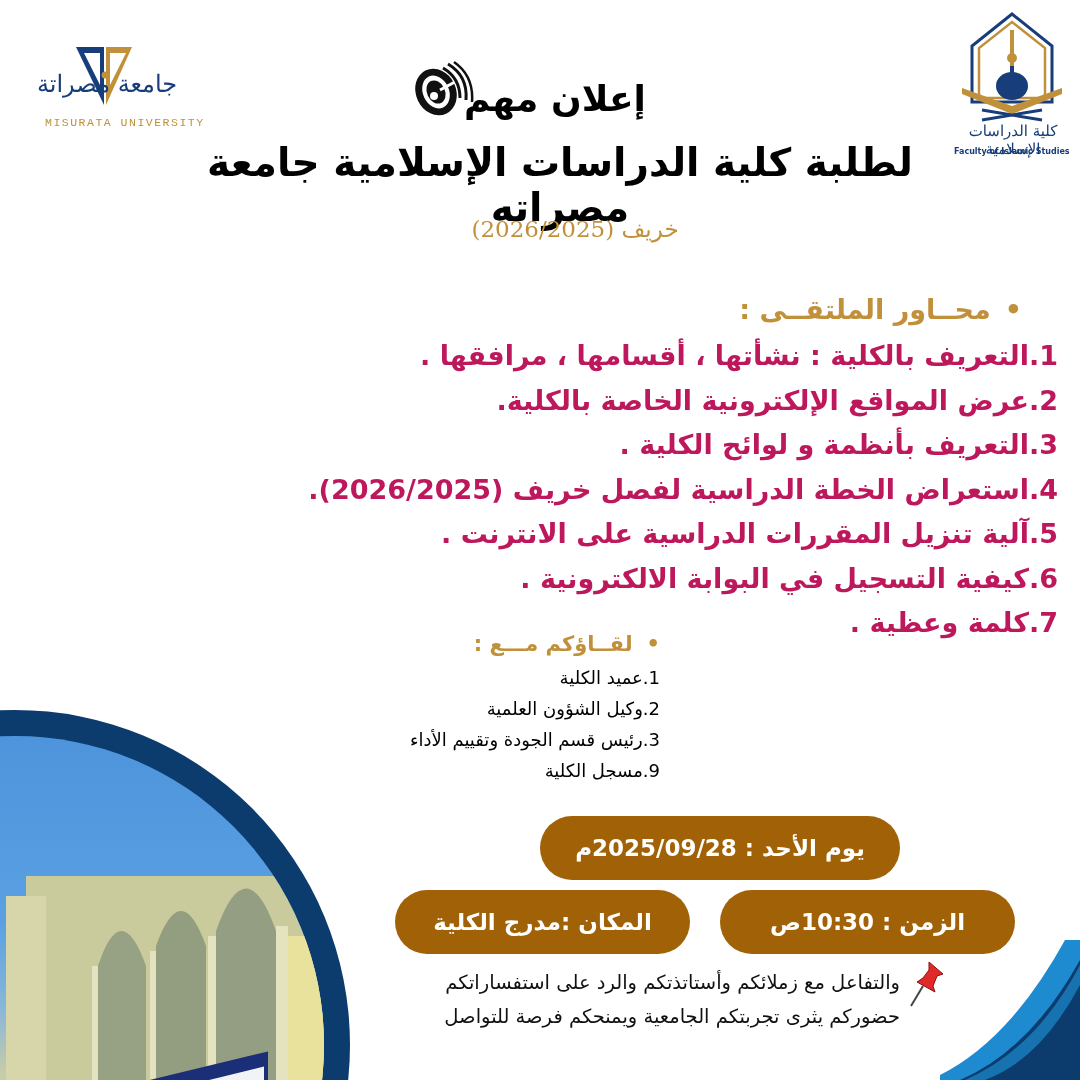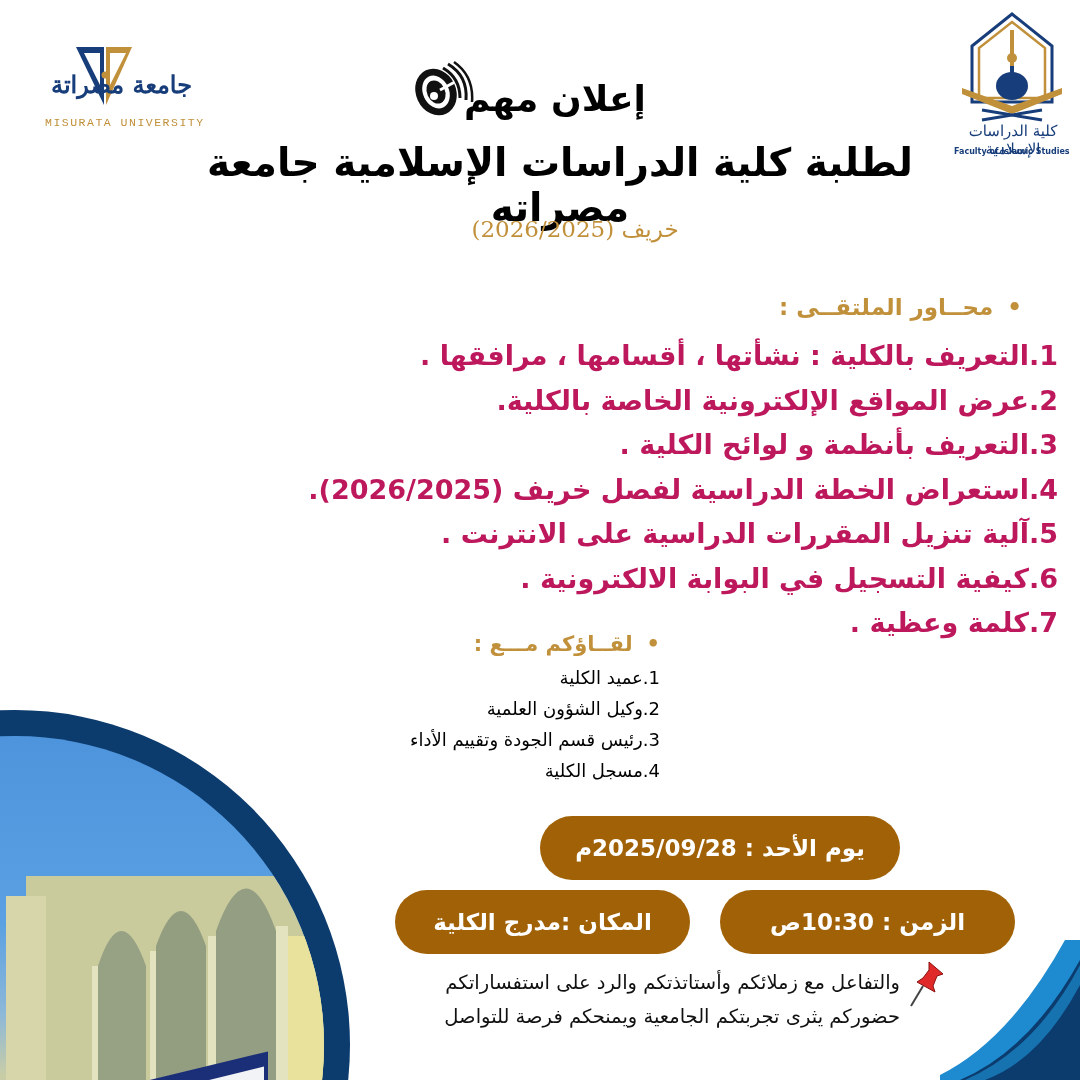--- a/index.html
+++ b/index.html
@@ -4,41 +4,41 @@
 <style>
   * { box-sizing: border-box; margin: 0; padding: 0; }
   html, body { width: 1080px; height: 1080px; background: #ffffff; overflow: hidden; }
   body { position: relative; font-family: "DejaVu Sans", sans-serif; }
   .abs { position: absolute; }
   .rtl { direction: rtl; }
 
   
   .mu-logo { left: 22px; top: 42px; width: 170px; height: 90px; }
   .mu-mark { position: absolute; left: 52px; top: 3px; width: 60px; height: 62px; }
-  .mu-ar { position: absolute; left: 0; top: 28px; width: 170px; text-align: right;
-           font-family: "DejaVu Serif", serif; font-size: 24px; color: #173d7a; letter-spacing: 1px; font-weight: bold; }
+  .mu-ar { position: absolute; left: 0; top: 28px; width: 170px; text-align: center;
+           font-family: "DejaVu Serif", serif; font-size: 24px; color: #173d7a; letter-spacing: 1px; }
   .mu-en { position: absolute; left: 3px; top: 74px; font-family: Liberation Mono, monospace;
            font-size: 11.5px; color: #c1903a; letter-spacing: 1.5px; white-space: nowrap; margin-left: 20px; }
 
   .fis-logo { left: 948px; top: 10px; width: 128px; height: 150px; }
   .fis-ar { position: absolute; left: 4px; top: 112px; width: 122px; text-align: center;
             font-family: "DejaVu Serif", serif; font-size: 15px; color: #173d7a; }
   .fis-en { position: absolute; left: 6px; top: 137px; font-size: 8px; font-weight: bold;
             color: #173d7a; white-space: nowrap; }
 
   
   .h1 { top: 78px; left: 440px; width: 230px; text-align: center; font-size: 36px; font-weight: bold; color: #000; }
   .speaker { left: 410px; top: 56px; width: 64px; height: 64px; }
   .h2 { top: 140px; left: 190px; width: 740px; text-align: center; font-size: 39px; font-weight: bold; color: #000; }
 
   .intro { top: 210px; left: 80px; width: 990px; text-align: center; font-family: "DejaVu Serif", serif;
            font-size: 23px; line-height: 38px; color: #c1903a; }
 
   .sec-title { font-weight: bold; color: #c1903a; }
-  .sec1-title { top: 294px; right: 58px; font-size: 23px; }
+  .sec1-title { top: 294px; right: 58px; font-size: 27px; }
   .bullet { display: inline-block; margin-left: 14px; }
 
   .items1 { top: 334px; right: 22px; text-align: right; font-size: 27px; font-weight: bold; color: #be185d; line-height: 44.5px; margin-left: 12px; }
   .items1 div, .items2 div { white-space: nowrap; }
 
   .sec2-title { top: 632px; right: 420px; font-size: 21px; }
   .items2 { top: 662px; right: 420px; font-size: 18px; font-weight: normal; color: #000; line-height: 31px; }
 
   
   .pill { position: absolute; background: #a16207; color: #fff; border-radius: 34px;
@@ -118,21 +118,21 @@
   <div>7.كلمة وعظية .</div>
 </div>
 
 <div class="abs sec-title sec2-title rtl">
   <span class="bullet">•</span><span>لقــاؤكم مـــع :</span>
 </div>
 <div class="abs items2 rtl">
   <div>1.عميد الكلية</div>
   <div>2.وكيل الشؤون العلمية</div>
   <div>3.رئيس قسم الجودة وتقييم الأداء</div>
-  <div>4.مسجل الكلية</div>
+  <div>9.مسجل الكلية</div>
 </div>
 
 <div class="abs photo-wrap">
   <div class="photo">
     <svg viewBox="0 0 618 618" width="618" height="618" style="position:absolute;left:0;top:0">
 
       <rect x="320" y="140" width="300" height="480" fill="#c9cb9c"></rect>
       <rect x="300" y="160" width="40" height="460" fill="#d6d6aa"></rect>
 
       <path d="M392 230 Q415 160 440 230 L440 420 L392 420 Z" fill="#97a184"></path>

